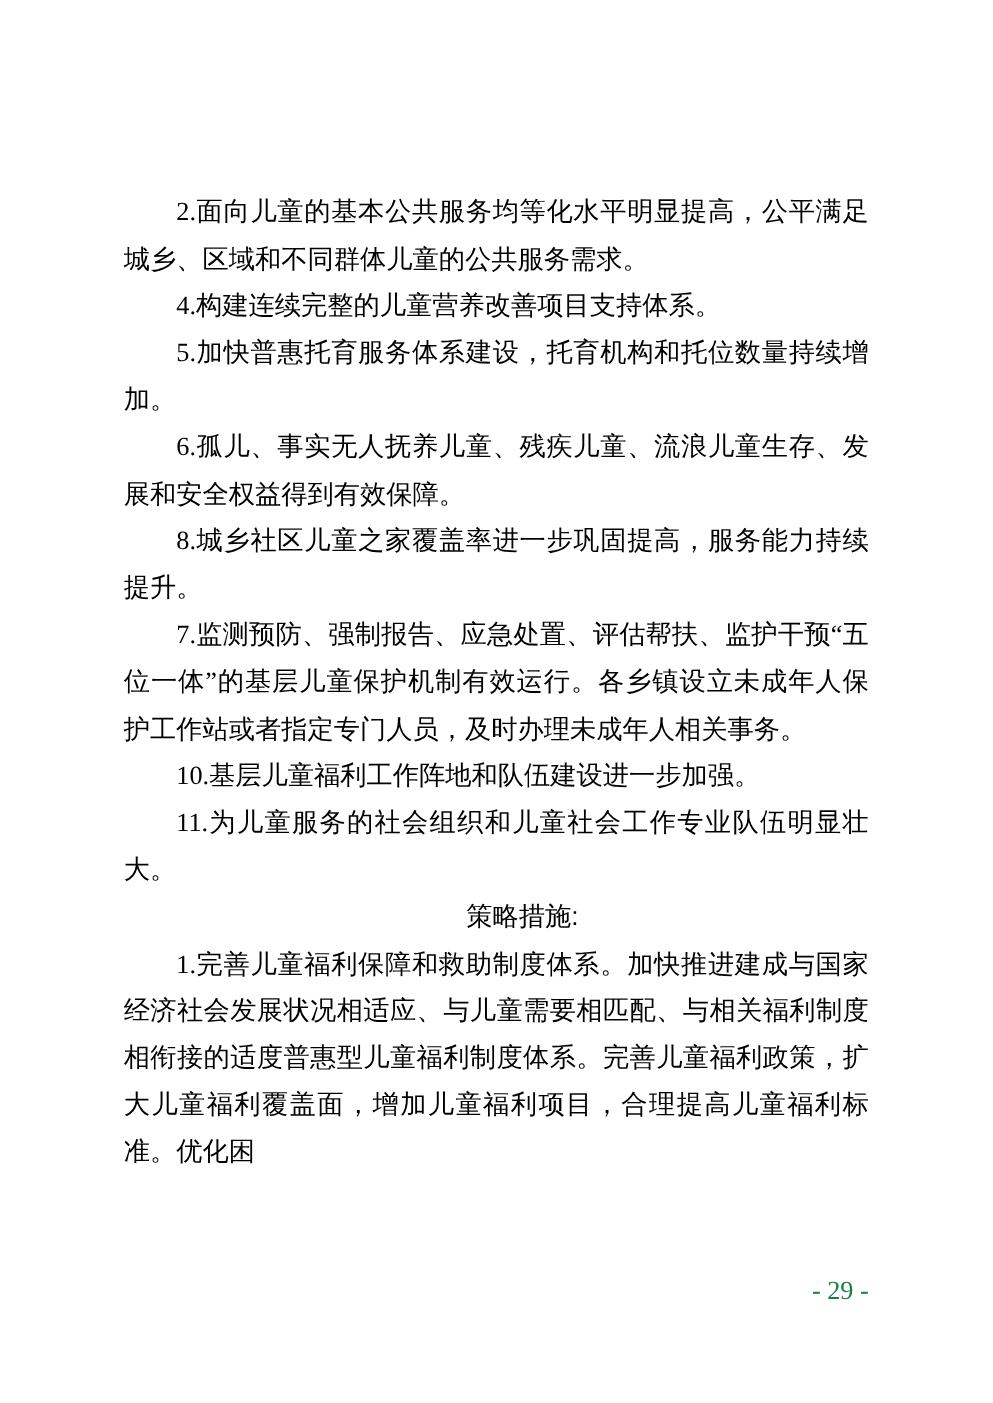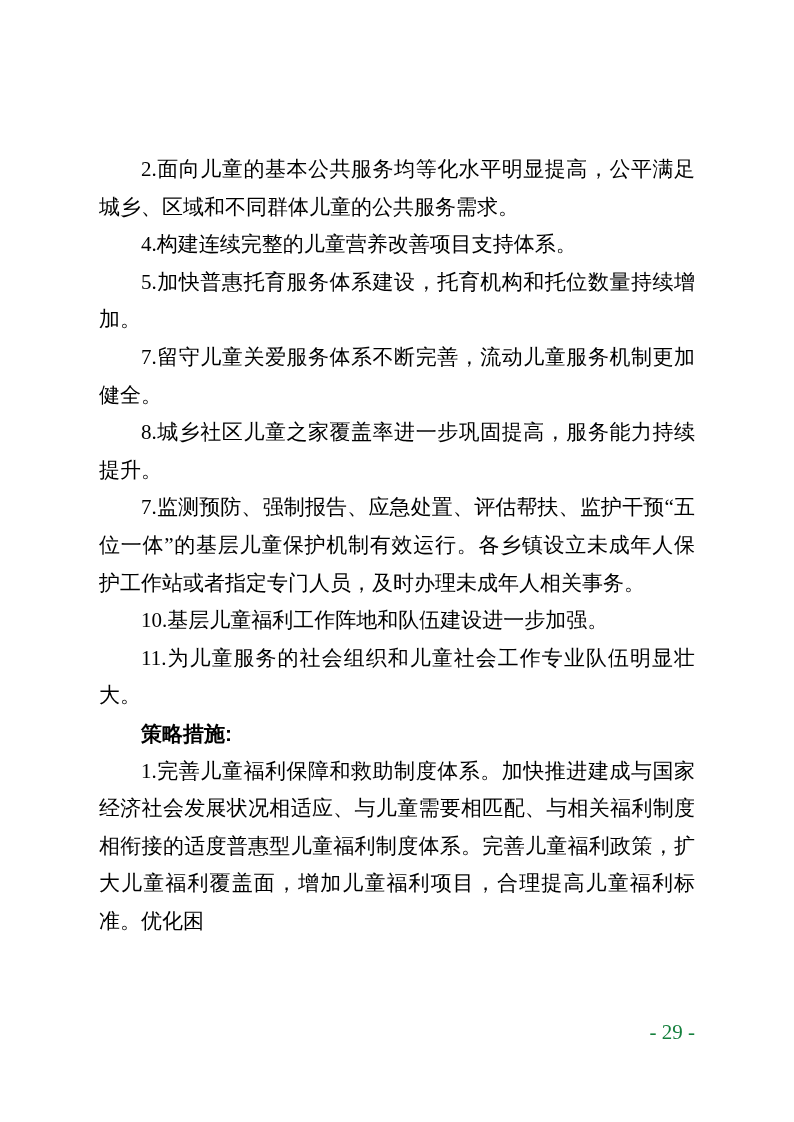--- a/index.html
+++ b/index.html
@@ -27,43 +27,43 @@
     margin: 0;
     font-size: 21px;
     line-height: 37.6px;
     text-align: justify;
     text-indent: 2em;
     line-break: strict;
     word-break: normal;
   }
   .content p.heading {
     font-family: "Liberation Sans", "DejaVu Sans", sans-serif;
-    font-weight: 700;
-    text-align: left;
+    font-weight: 400;
+    text-align: center;
   }
   .page-footer {
     position: absolute;
     left: 99px;
     right: 99px;
     top: 1001px;
     text-align: right;
     font-size: 21px;
     line-height: 30px;
     color: #15803d;
   }
 </style>
 </head>
 <body>
 
 <div class="page">
   <main class="content">
     <p>2.面向儿童的基本公共服务均等化水平明显提高，公平满足城乡、区域和不同群体儿童的公共服务需求。</p>
     <p>4.构建连续完整的儿童营养改善项目支持体系。</p>
     <p>5.加快普惠托育服务体系建设，托育机构和托位数量持续增加。</p>
-    <p>7.留守儿童关爱服务体系不断完善，流动儿童服务机制更加健全。</p>
+    <p>6.孤儿、事实无人抚养儿童、残疾儿童、流浪儿童生存、发展和安全权益得到有效保障。</p>
     <p>8.城乡社区儿童之家覆盖率进一步巩固提高，服务能力持续提升。</p>
     <p>7.监测预防、强制报告、应急处置、评估帮扶、监护干预“五位一体”的基层儿童保护机制有效运行。各乡镇设立未成年人保护工作站或者指定专门人员，及时办理未成年人相关事务。</p>
     <p>10.基层儿童福利工作阵地和队伍建设进一步加强。</p>
     <p>11.为儿童服务的社会组织和儿童社会工作专业队伍明显壮大。</p>
     <p class="heading">策略措施:</p>
     <p>1.完善儿童福利保障和救助制度体系。加快推进建成与国家经济社会发展状况相适应、与儿童需要相匹配、与相关福利制度相衔接的适度普惠型儿童福利制度体系。完善儿童福利政策，扩大儿童福利覆盖面，增加儿童福利项目，合理提高儿童福利标准。优化困</p>
   </main>
   <footer class="page-footer">
     <span>- 29 -</span>
   </footer>

